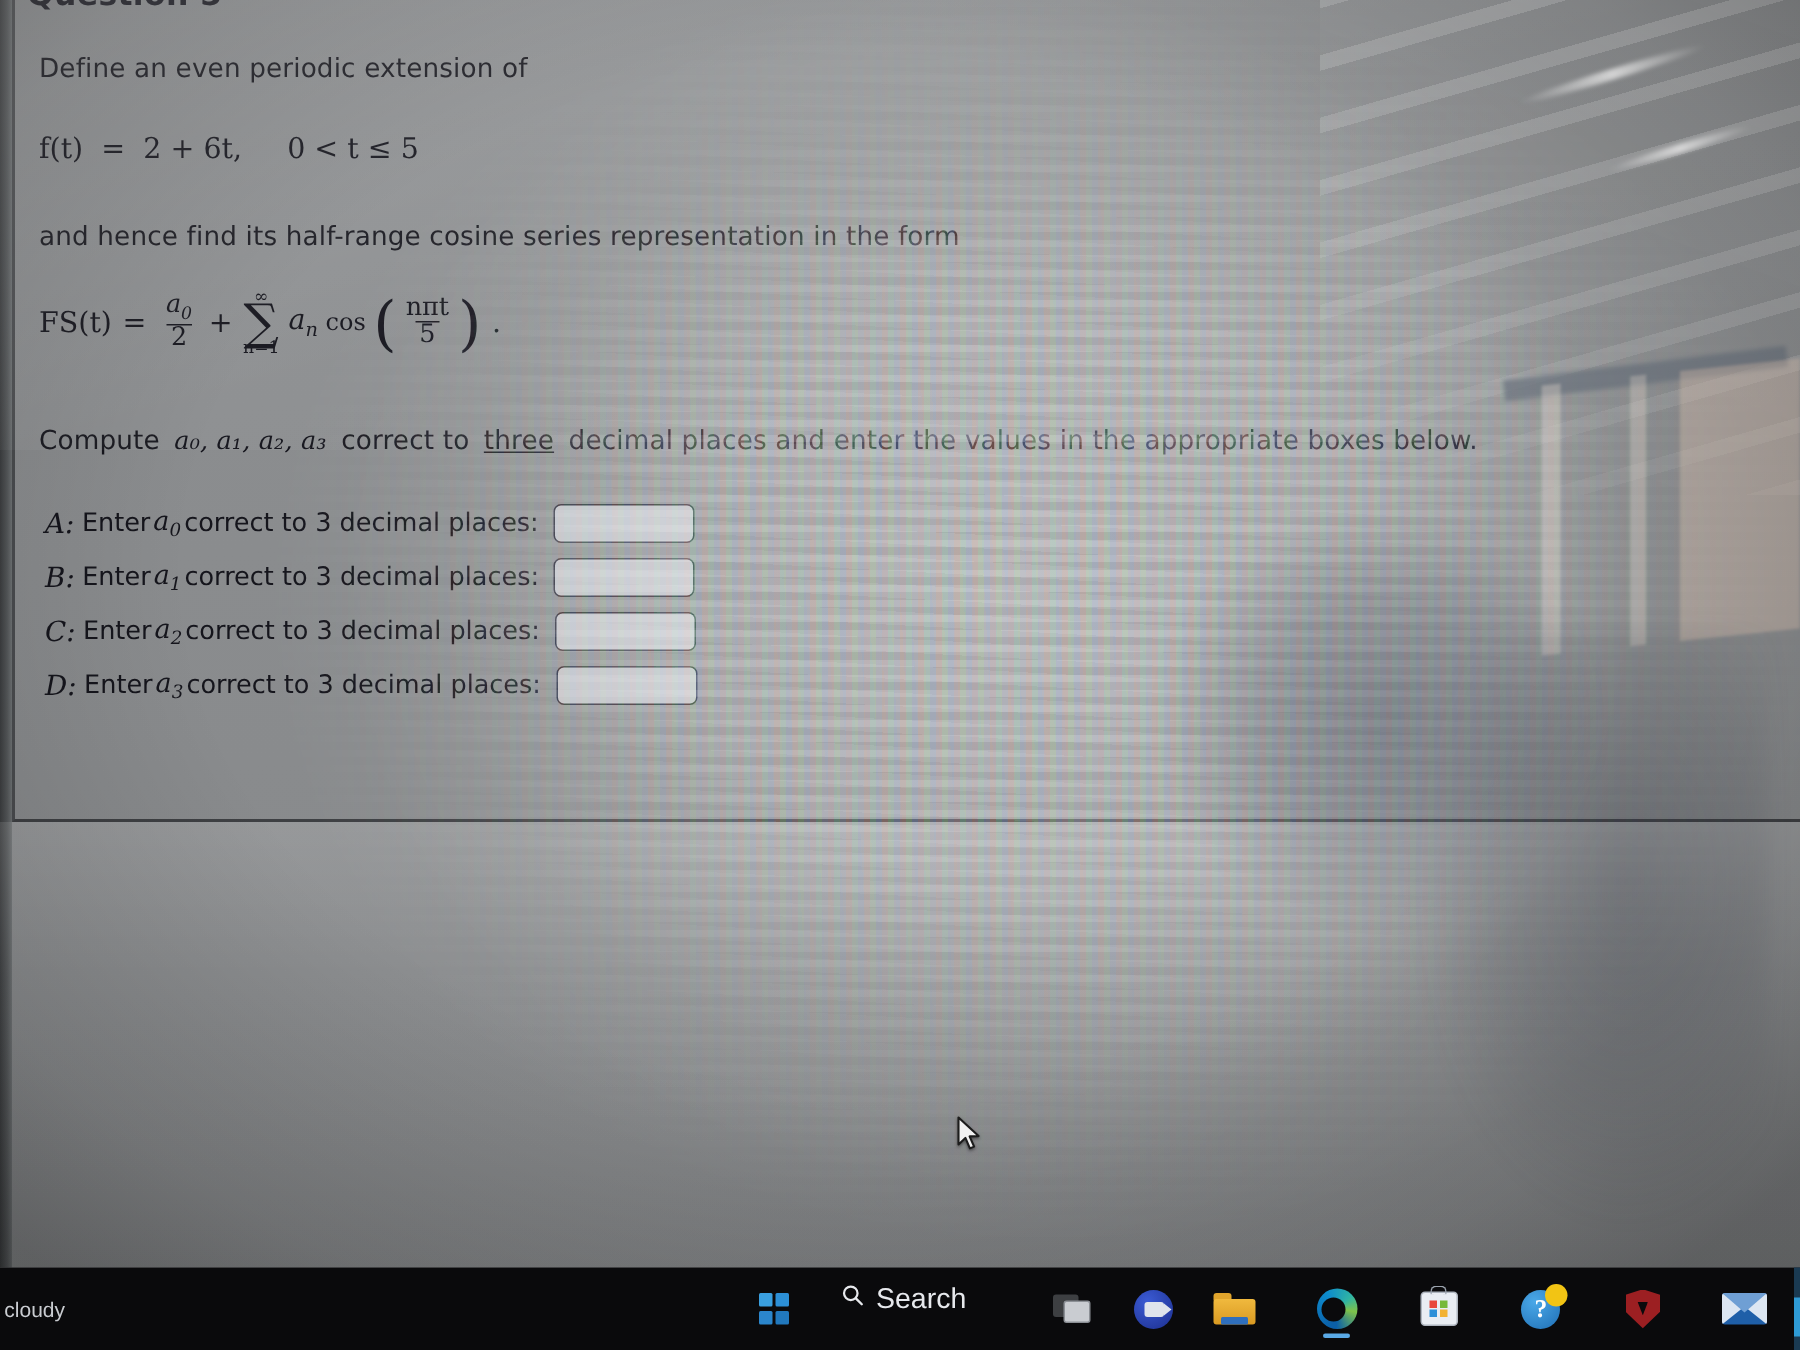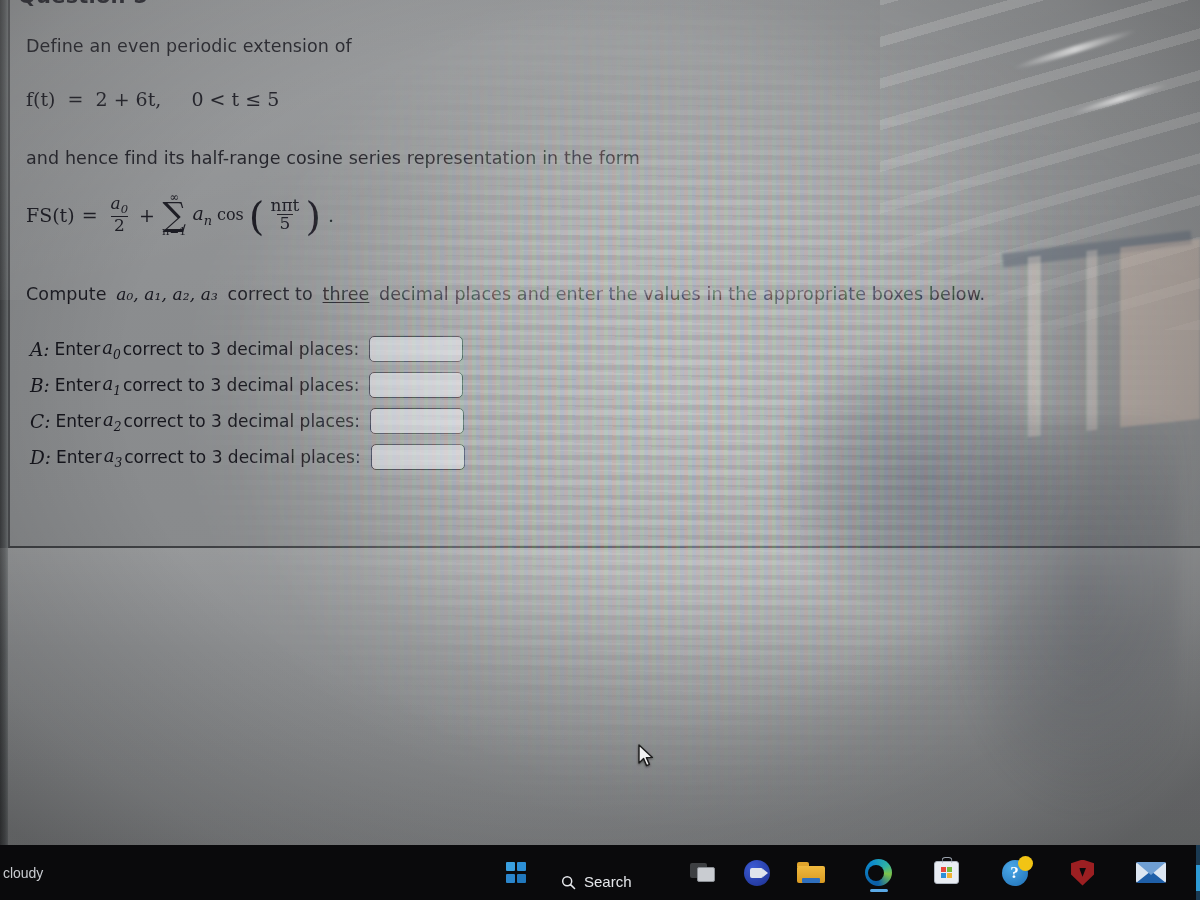--- a/index.html
+++ b/index.html
@@ -271,23 +271,23 @@
     display: flex; align-items: center; gap: 12px;
   }
 
   .tb-btn {
     width: 42px; height: 42px;
     display: flex; align-items: center; justify-content: center;
     border-radius: 5px; position: relative;
   }
 
   #search-pill {
-    display: flex; align-items: flex-end; gap: 8px;
+    display: flex; align-items: flex-start; gap: 8px;
     height: 34px; padding: 0 16px 0 12px;
-    color: #e6e8ec; font-size: 15px;
+    color: #e6e8ec; font-size: 19px;
     font-family: "Liberation Sans", sans-serif;
     border-radius: 17px;
   }
 
   .active-underline::after {
     content: ""; position: absolute;
     bottom: 2px; left: 50%; transform: translateX(-50%);
     width: 18px; height: 3px; border-radius: 2px;
     background: #5aa9e6;
   }

